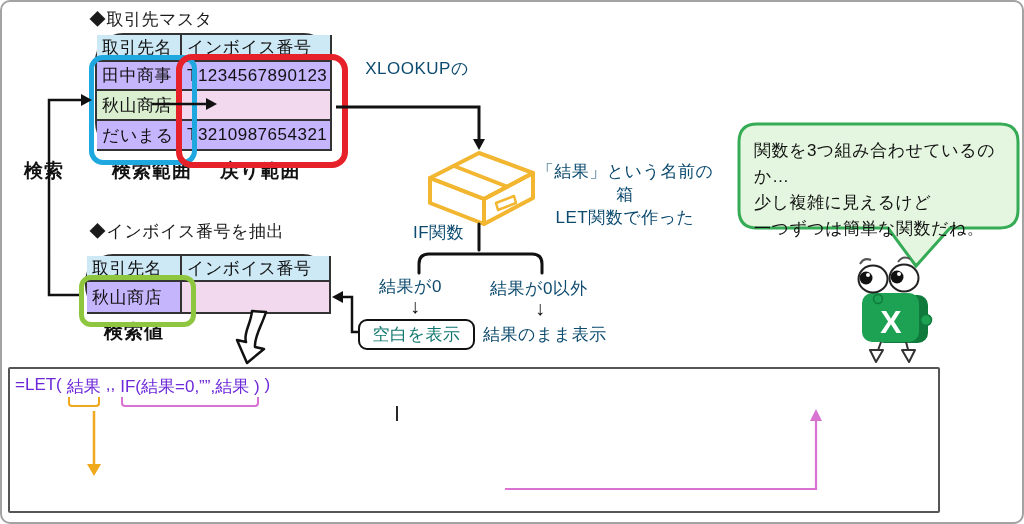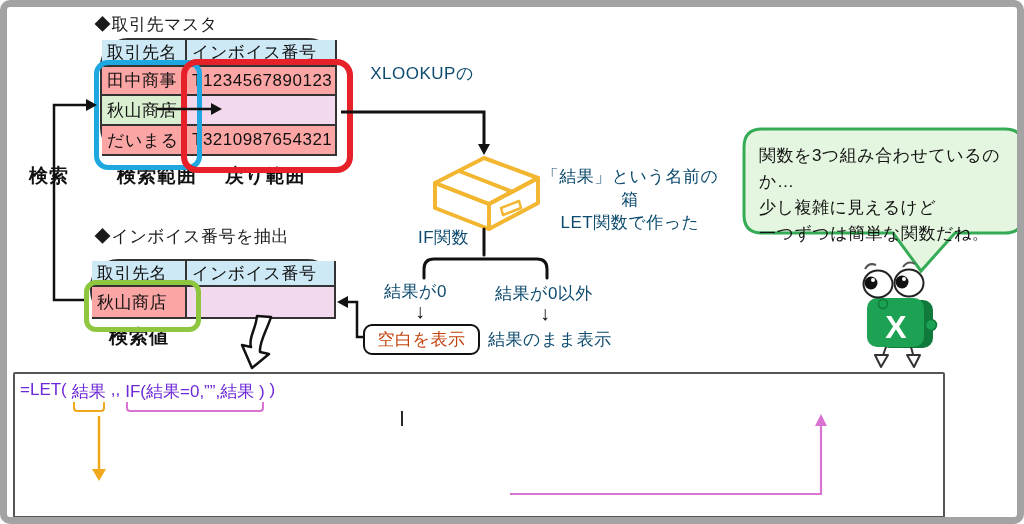--- a/index.html
+++ b/index.html
@@ -1,35 +1,35 @@
 <!DOCTYPE html>
 <html><head>
 <meta charset="utf-8">
 <style>
   html,body{margin:0;padding:0;background:#fff;}
   body{font-family:"Liberation Sans", sans-serif;}
-  .canvas{position:relative;width:1024px;height:524px;background:#fff;border:7px solid #a3a3a3;border-radius:10px;box-sizing:border-box;overflow:hidden;}
+  .canvas{position:relative;width:1024px;height:524px;background:#fff;border:2px solid #a3a3a3;border-radius:10px;box-sizing:border-box;overflow:hidden;}
   .abs{position:absolute;}
   .ttl{font-size:17px;color:#1a1a1a;font-weight:500;letter-spacing:.5px;}
   .blbl{font-size:19px;font-weight:bold;color:#111;letter-spacing:1px;}
   .txt{font-size:17px;color:#0c4a6e;letter-spacing:.5px;}
   
   .tbl{display:grid;border-top:2px solid #333;border-left:2px solid #333;z-index:2;border-radius:28px;}
-  .tbl .c{border-right:2px solid #333;border-bottom:2px solid #333;display:flex;align-items:center;padding-left:5px;font-size:17px;color:#111;letter-spacing:.5px;box-sizing:border-box;background:#fca5a5;}
+  .tbl .c{border-right:2px solid #333;border-bottom:2px solid #333;display:flex;align-items:center;padding-left:5px;font-size:17px;color:#111;letter-spacing:.5px;box-sizing:border-box;background:#c4b5fd;}
   .hd{background:#cde9f6 !important;}
   .grn{background:#daefd0 !important;}
   .pnk{background:#f3d9ed !important;}
   
   .outline{border-radius:14px;z-index:4;background:transparent;}
   .o-blue{border:5px solid #1fa8e0;}
   .o-red{border:6px solid #e62129;border-radius:16px;}
   .o-green{border:5px solid #8fc640;border-radius:12px;}
   
   .ctr{text-align:center;}
-  .roundbox{border:2.5px solid #111;border-radius:9px;background:#fff;display:flex;align-items:center;justify-content:center;font-size:17px;color:#c2410c;z-index:2;letter-spacing:.5px;}
+  .roundbox{border:2.5px solid #111;border-radius:9px;background:#fff;display:flex;align-items:center;justify-content:center;font-size:17px;color:#0f766e;z-index:2;letter-spacing:.5px;}
   .dar{font-size:20px;color:#111;line-height:1;}
   
   .fbox{left:6px;top:365px;width:932px;height:146px;border:2px solid #555;border-radius:2px;background:#fff;box-sizing:border-box;z-index:1;}
   .formula{left:13px;top:373px;display:flex;align-items:flex-start;font-size:17px;color:#6d28d9;white-space:nowrap;z-index:2;}
   .formula span{display:inline-block;}
   .seg{position:relative;}
   .seg .brace{position:absolute;left:1px;right:1px;top:22px;border-style:none solid solid solid;}
   .br-y{border-color:#f0a81d;border-width:0 2.5px 2.5px 2.5px;height:8px;border-radius:0 0 4px 4px;}
   .br-k{border-color:#222;border-width:0 1.8px 1.8px 1.8px;height:5px;}
   .br-p{border-color:#d973d1;border-width:0 2px 2px 2px;height:8px;border-radius:0 0 4px 4px;}

